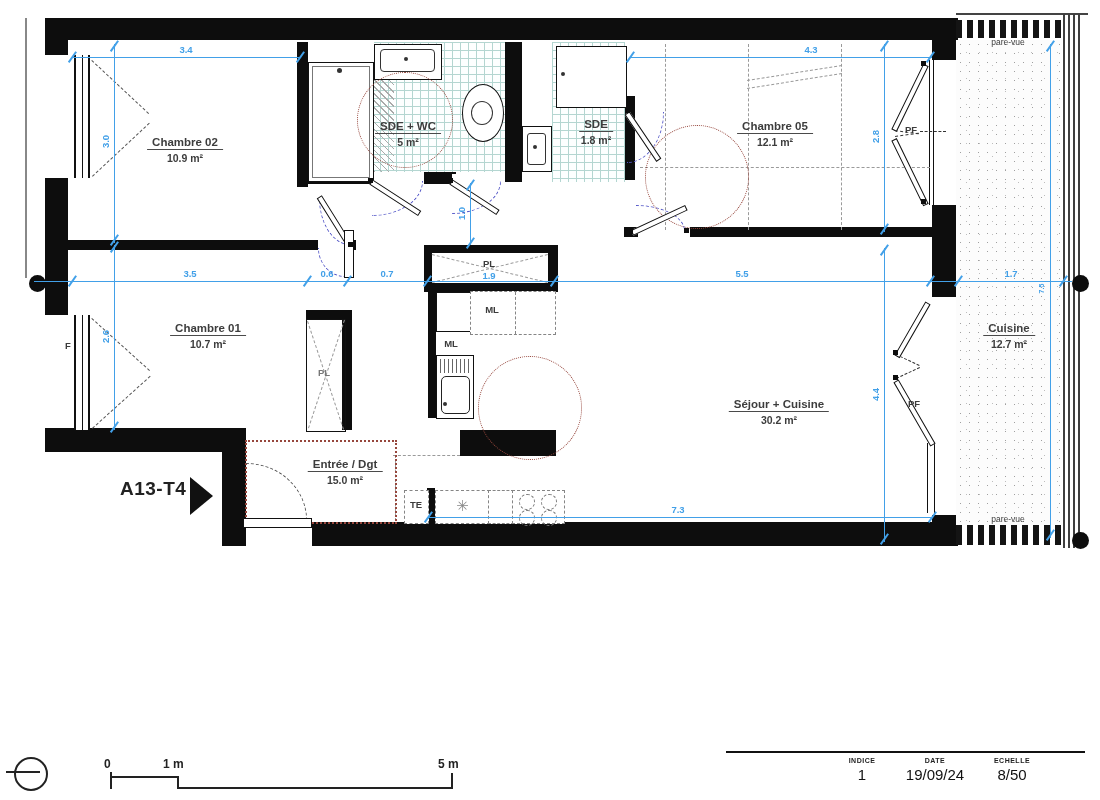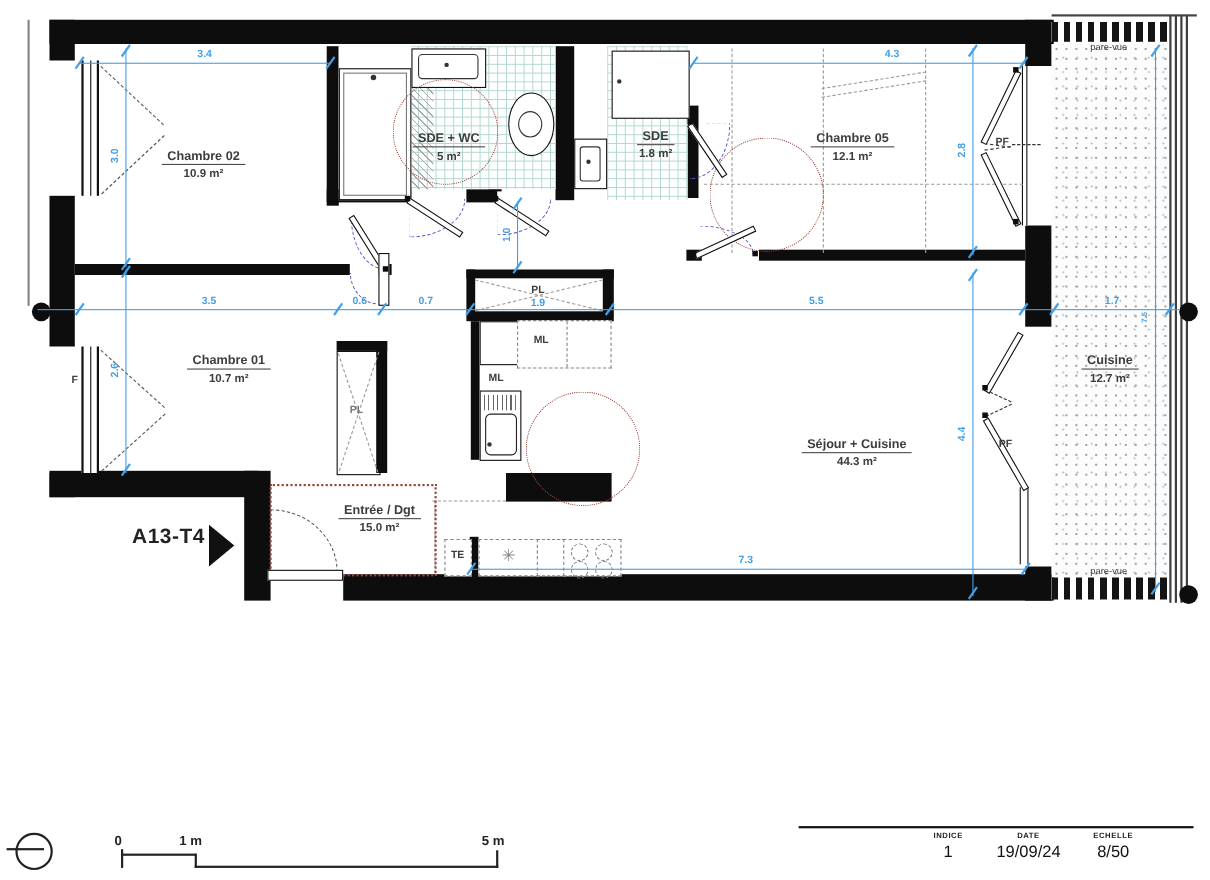--- a/index.html
+++ b/index.html
@@ -281,21 +281,21 @@
   <div class="rl" style="left:775px;top:120px">
     <div class="rn">Chambre 05</div>
     <div class="ra">12.1 m²</div>
   </div>
   <div class="rl" style="left:208px;top:322px">
     <div class="rn">Chambre 01</div>
     <div class="ra">10.7 m²</div>
   </div>
   <div class="rl" style="left:779px;top:398px">
     <div class="rn">Séjour + Cuisine</div>
-    <div class="ra">44.3 m²</div>
+    <div class="ra">30.2 m²</div>
   </div>
   <div class="rl" style="left:345px;top:458px">
     <div class="rn">Entrée / Dgt</div>
     <div class="ra">15.0 m²</div>
   </div>
   <div class="rl" style="left:1009px;top:322px">
     <div class="rn">Cuisine</div>
     <div class="ra">12.7 m²</div>
   </div>
 

